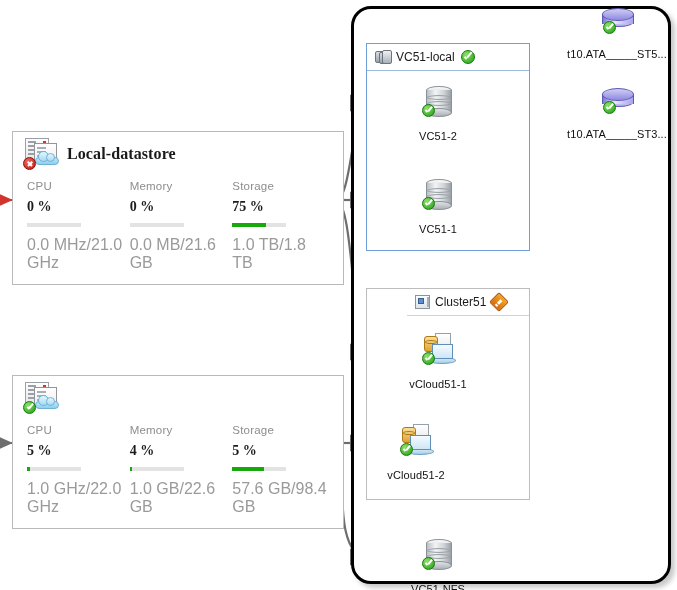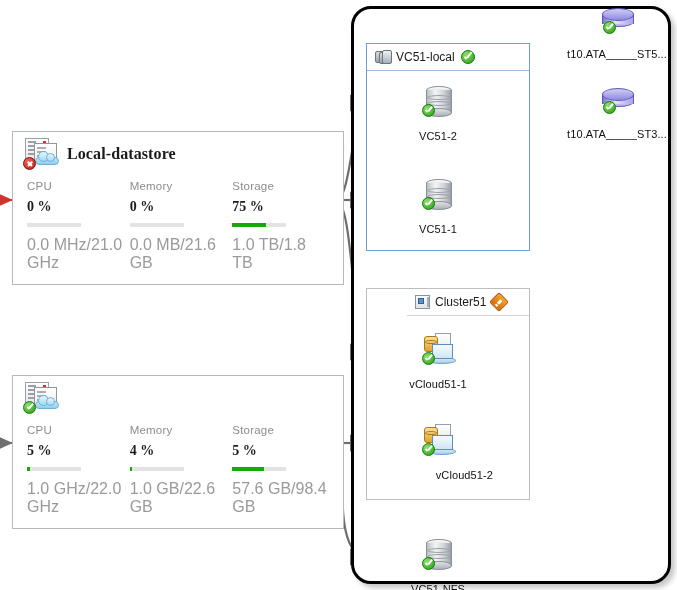--- a/index.html
+++ b/index.html
@@ -378,21 +378,21 @@
           <i class="paper"></i>
           <i class="db"></i>
           <i class="base"></i>
           <i class="mon"></i>
         </div>
       <i class="nbadge"></i>
     </div>
     <div class="cap">vCloud51-1</div>
   </div>
 
-  <div class="node" style="left:383px;top:423px;text-align:right;">
+  <div class="node" style="left:361px;top:423px;">
     <div class="nodeicon">
       <div class="vapp">
           <i class="paper"></i>
           <i class="db"></i>
           <i class="base"></i>
           <i class="mon"></i>
         </div>
       <i class="nbadge"></i>
     </div>
     <div class="cap">vCloud51-2</div>

